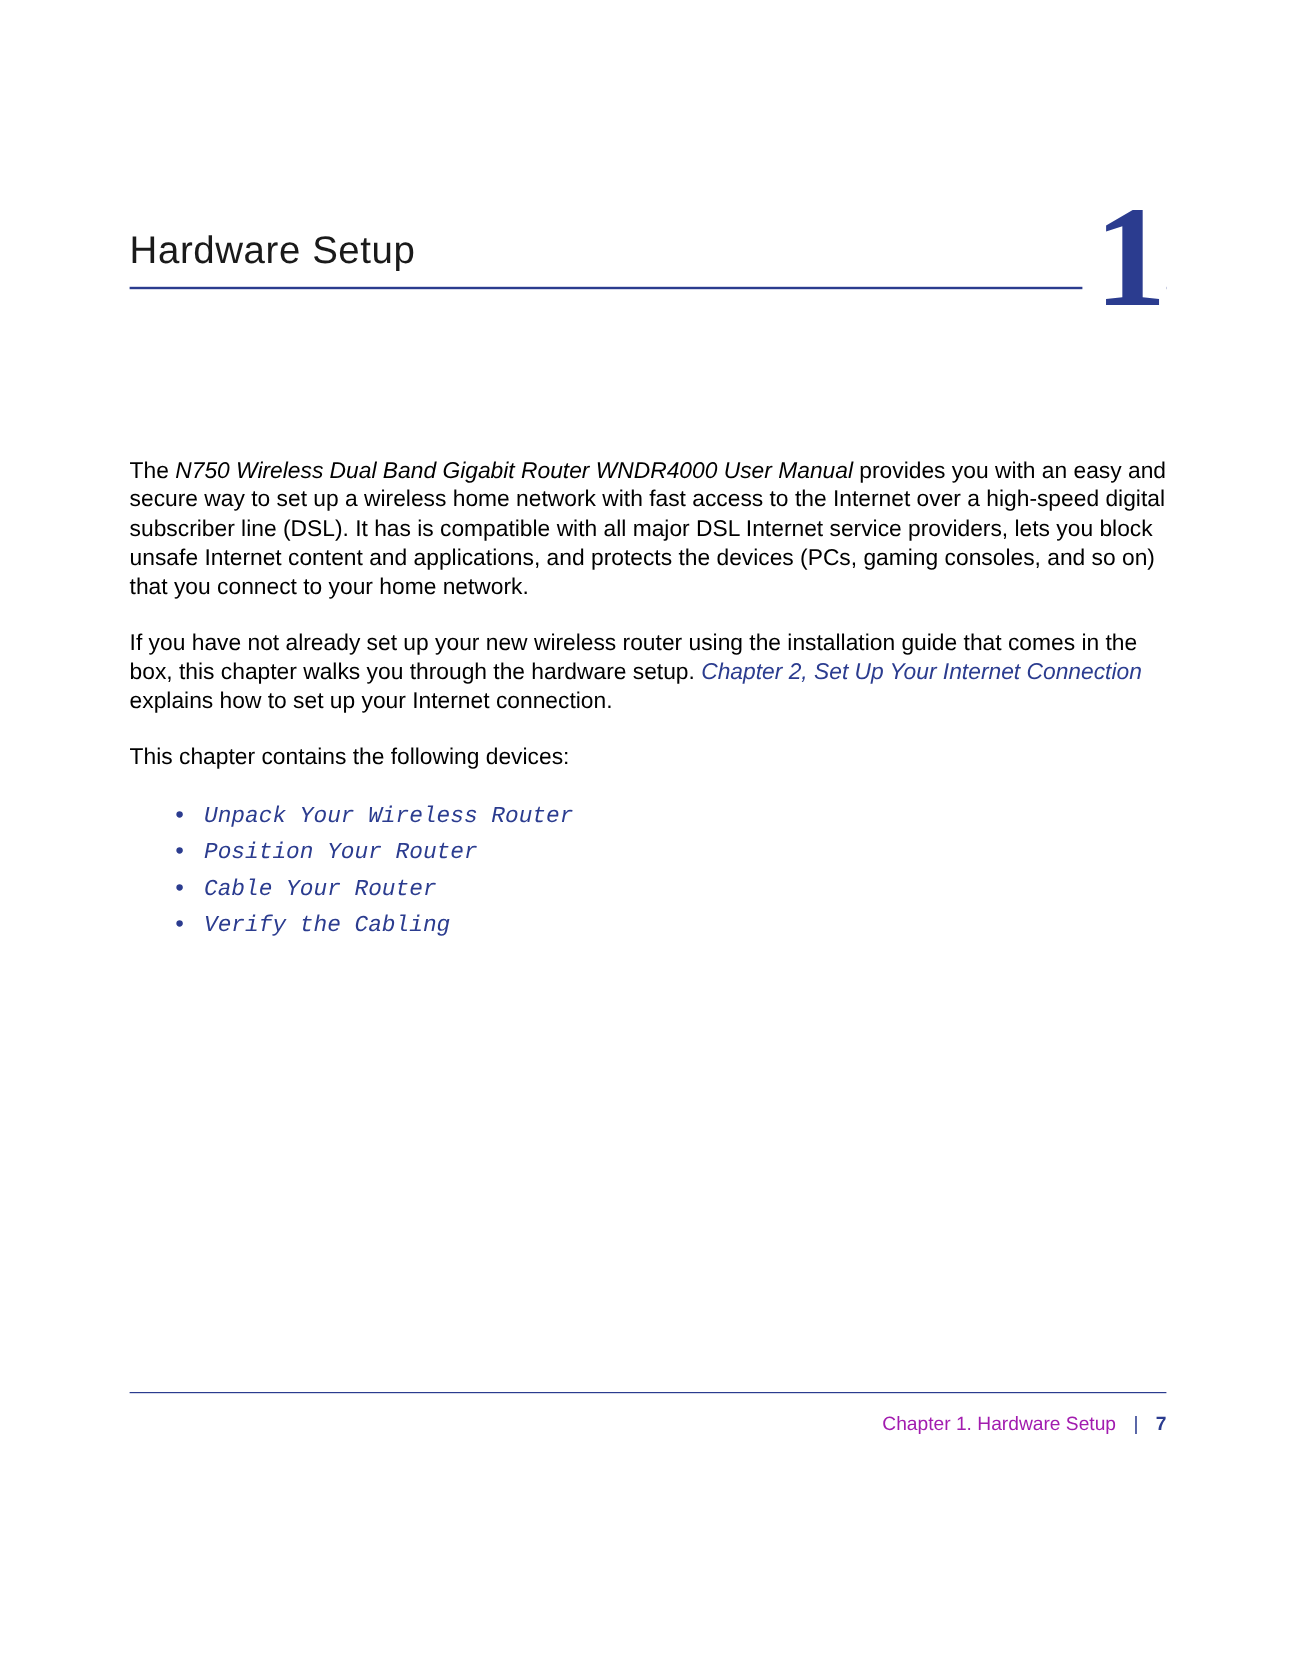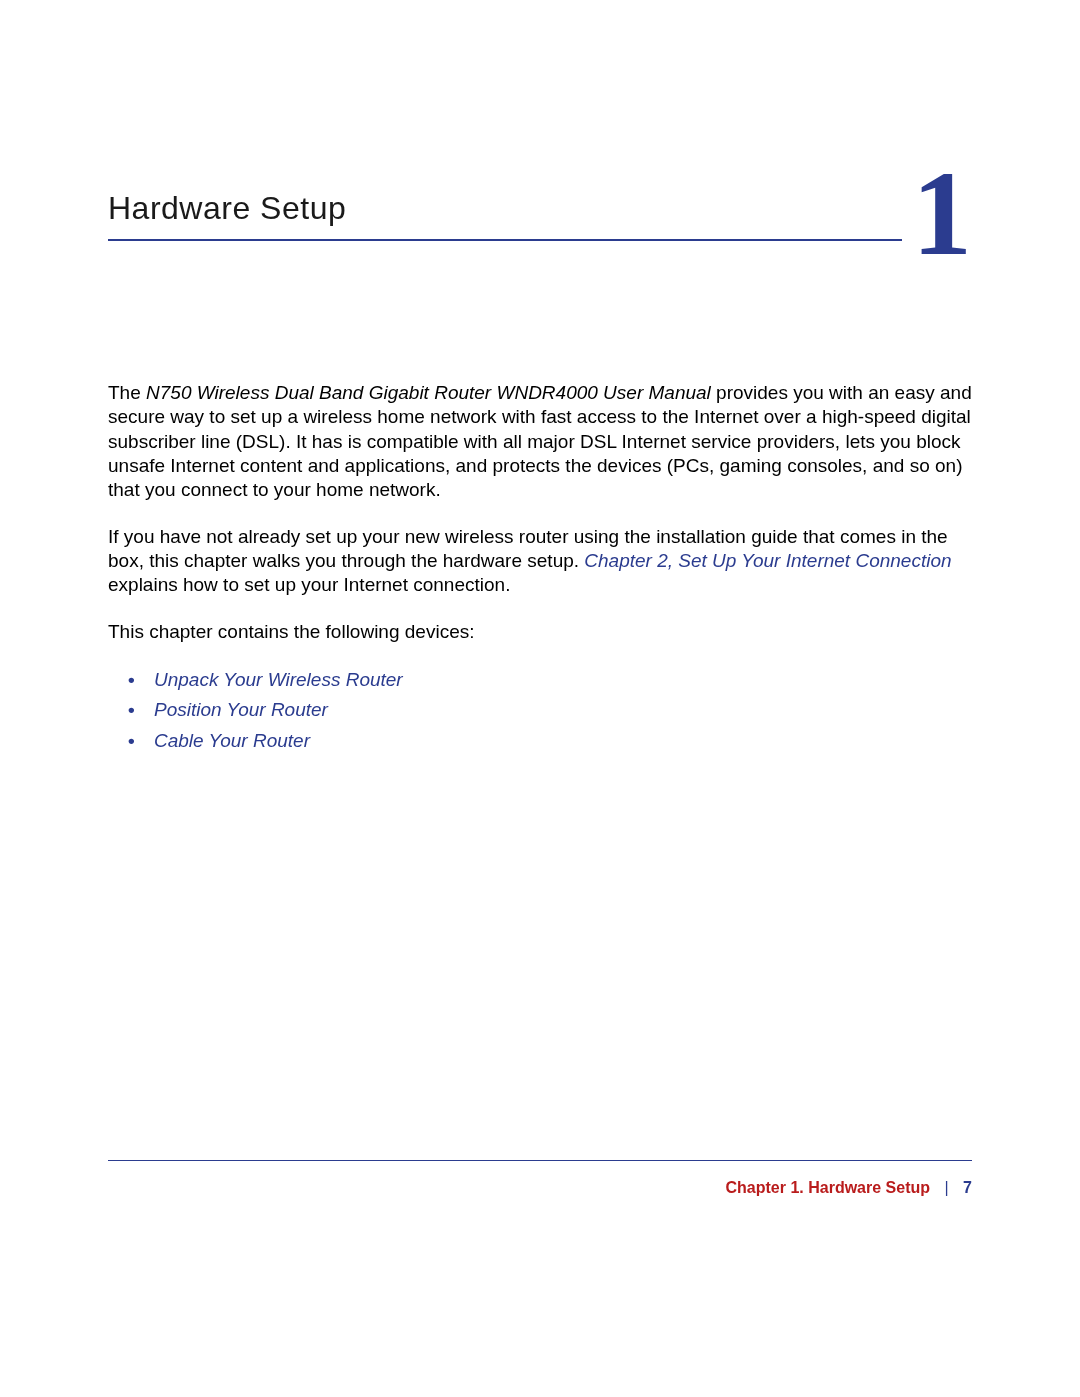--- a/index.html
+++ b/index.html
@@ -57,22 +57,23 @@
   }
   .manual-title {
     font-style: italic;
   }
   .link {
     font-style: italic;
     color: #2b3c8f;
   }
   ul.section-list {
     list-style: none;
-    margin: 0;
+    margin: 16px;
     padding: 0 0 0 46px;
+    font-family: Liberation Mono, monospace;
   }
   ul.section-list li {
     position: relative;
     font-size: 19px;
     line-height: 1.5;
     font-style: italic;
     color: #2b3c8f;
     margin-bottom: 2px;
   }
   ul.section-list li::before {
@@ -95,22 +96,22 @@
     border: none;
     border-top: 1.5px solid #2b3c8f;
     margin: 0 0 18px 0;
     width: 100%;
   }
   .footer-text {
     text-align: right;
     font-size: 16px;
   }
   .footer-label {
-    font-weight: 700;
-    color: #b91c1c;
+    font-weight: 400;
+    color: #a21caf;
     padding-left: 48px;
   }
   .footer-sep {
     color: #2b3c8f;
     padding: 0 10px;
     font-weight: 400;
   }
   .footer-page {
     color: #2b3c8f;
     font-weight: 700;
@@ -135,20 +136,21 @@
   <p class="body-text">
     <span>If you have not already set up your new wireless router using the installation guide that comes in the box, this chapter walks you through the hardware setup. </span><span class="link">Chapter 2, Set Up Your Internet Connection</span><span> explains how to set up your Internet connection.</span>
   </p>
 
   <p class="body-text">This chapter contains the following devices:</p>
 
   <ul class="section-list">
     <li>Unpack Your Wireless Router</li>
     <li>Position Your Router</li>
     <li>Cable Your Router</li>
+    <li>Verify the Cabling</li>
   </ul>
 
   <div class="footer">
     <hr class="footer-rule">
     <div class="footer-text">
       <span class="footer-label">Chapter 1.  Hardware Setup</span>
       <span class="footer-sep">|</span>
       <span class="footer-page">7</span>
     </div>
   </div>

